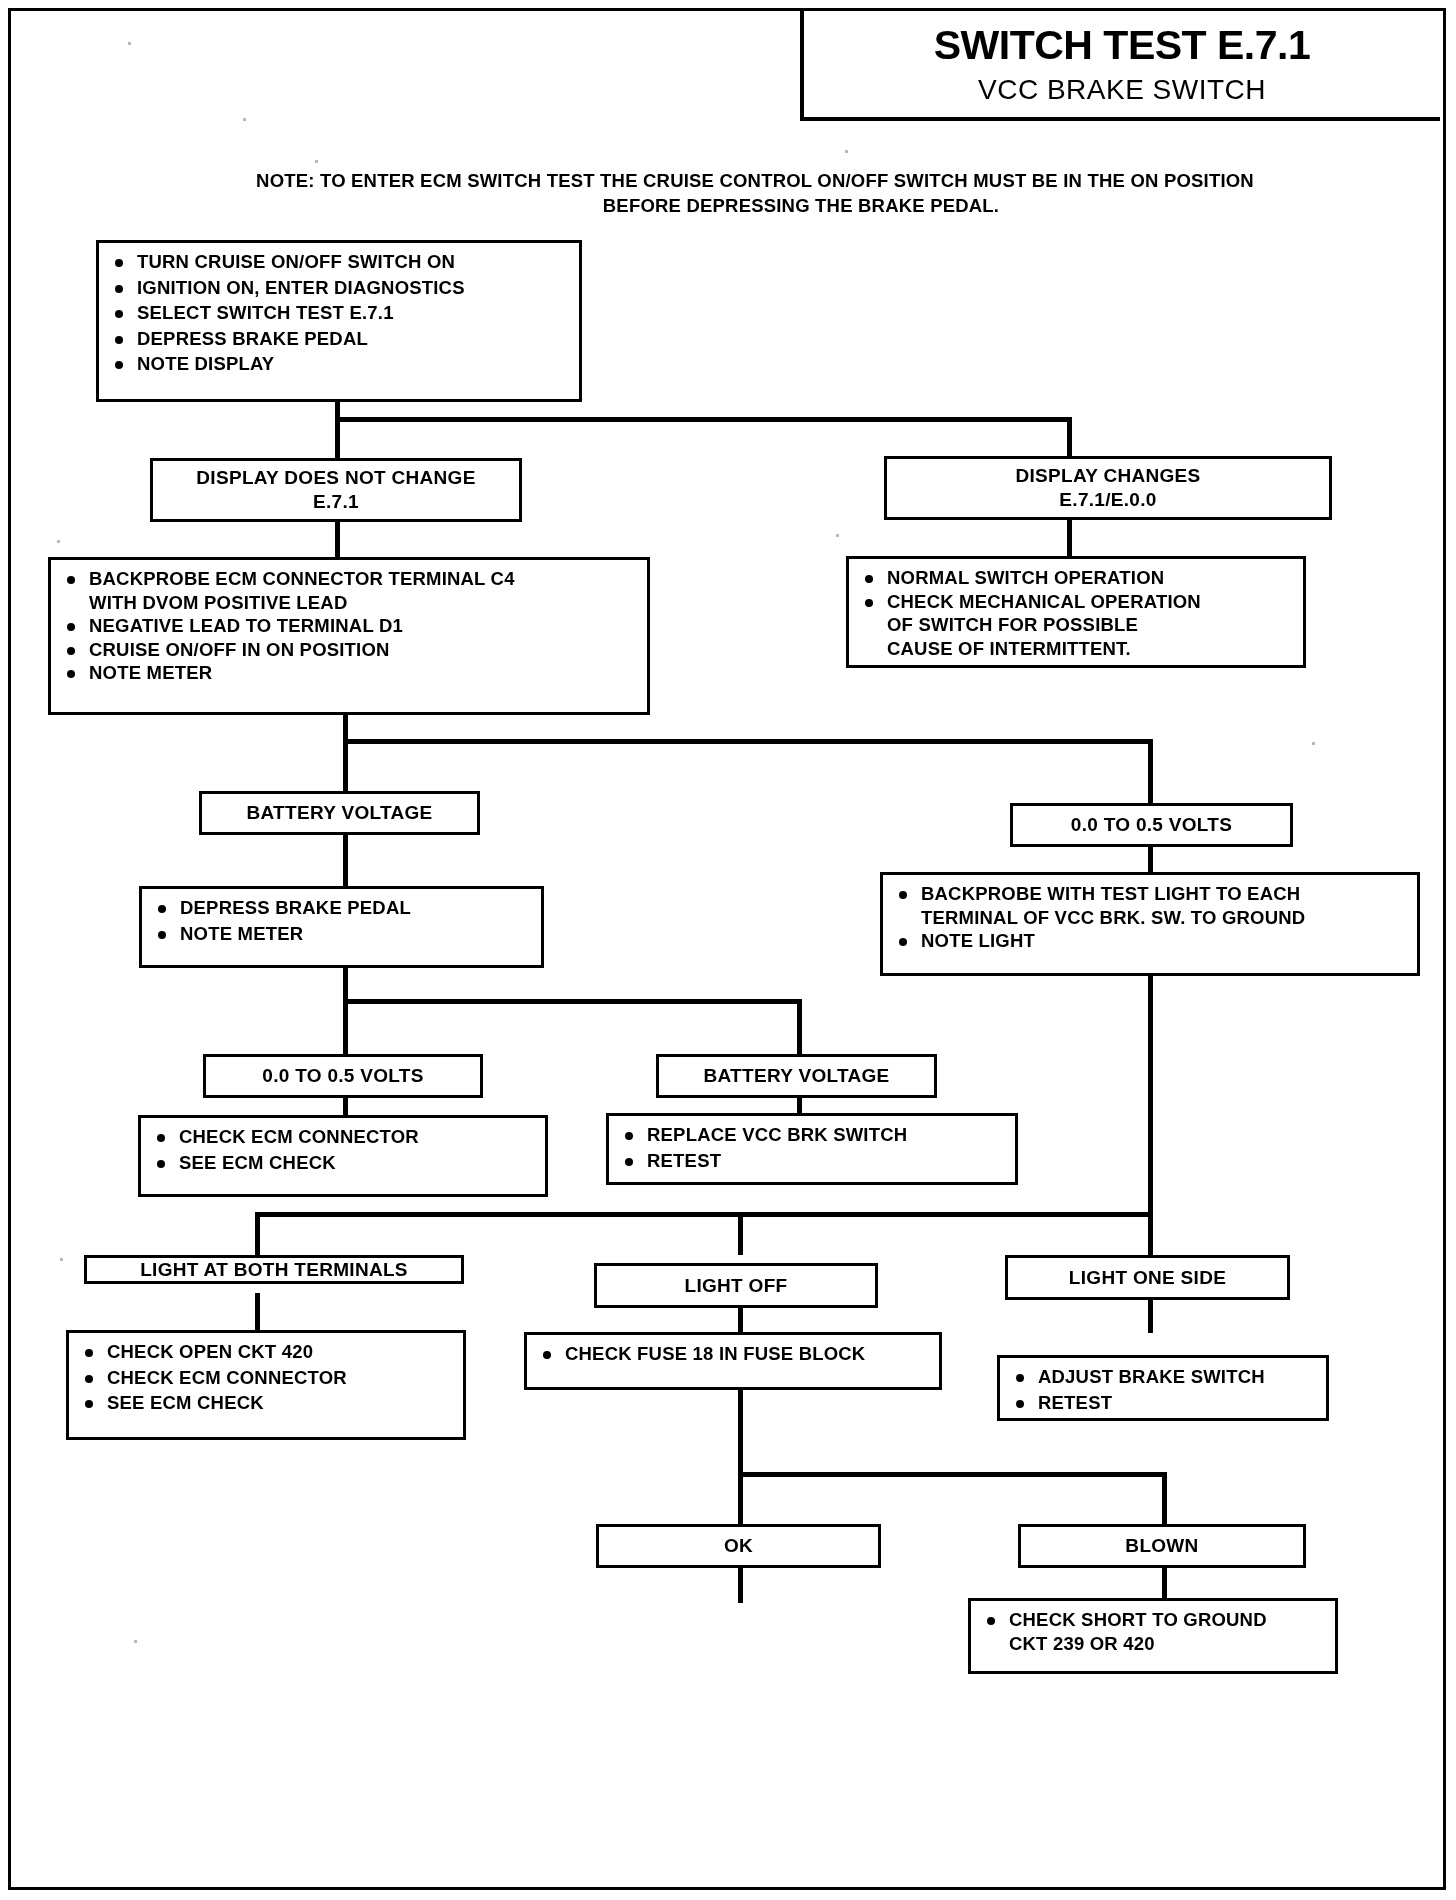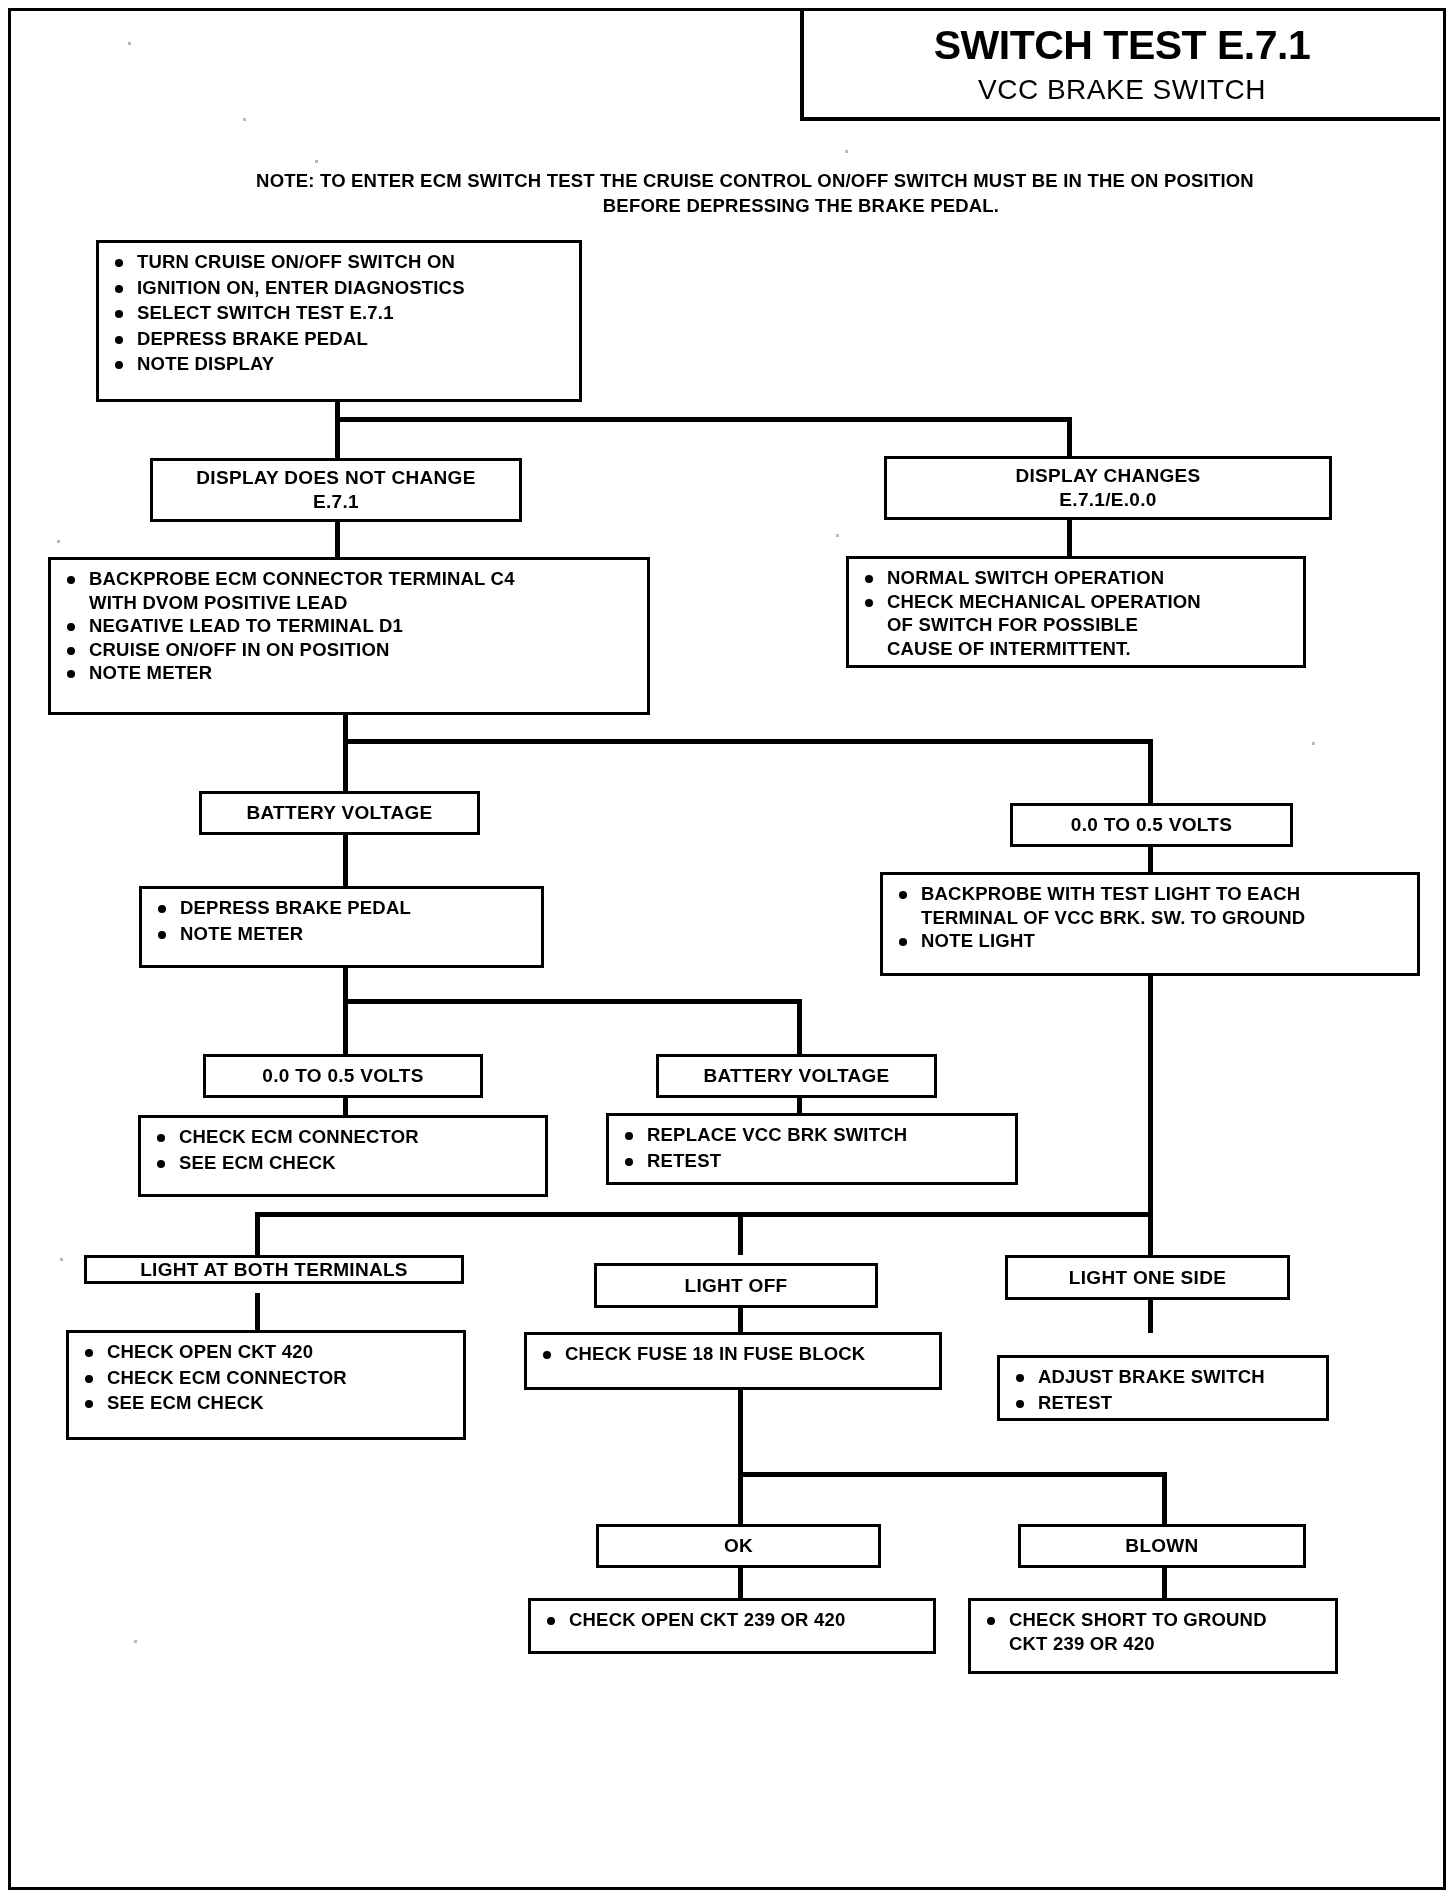--- a/index.html
+++ b/index.html
@@ -338,25 +338,20 @@
   </div>
 
   <div class="box" style="left:1018px;top:1524px;width:288px;height:44px;">
     <div class="centered">BLOWN</div>
   </div>
 
   <div class="box" style="left:596px;top:1524px;width:285px;height:44px;">
     <div class="centered">OK</div>
   </div>
 
-  <div class="box" style="left:528px;top:1598px;width:408px;height:56px;">
-    <ul class="bullets">
-      <li>CHECK OPEN CKT 239 OR 420</li>
-    </ul>
-  </div>
 
   <div class="box" style="left:968px;top:1598px;width:370px;height:76px;">
     <ul class="bullets">
       <li>
         <span>CHECK SHORT TO GROUND</span>
         <span class="cont">CKT 239 OR 420</span>
       </li>
     </ul>
   </div>
 

